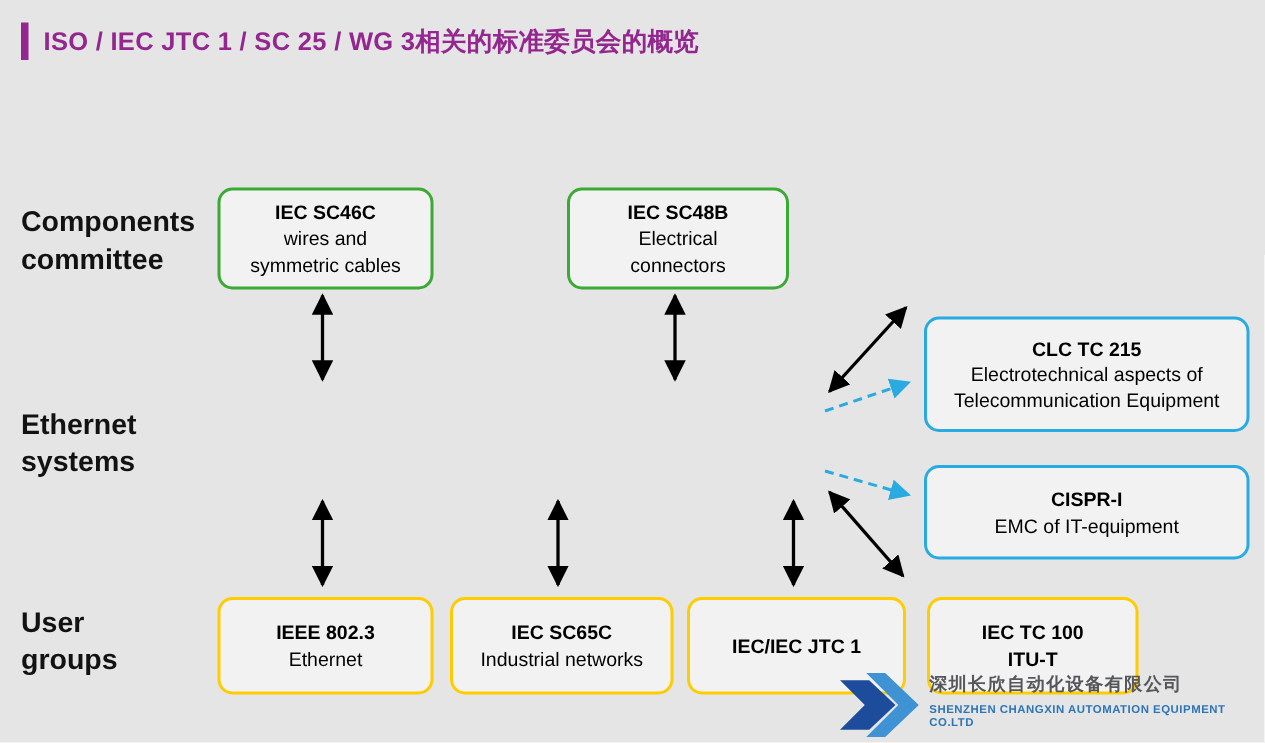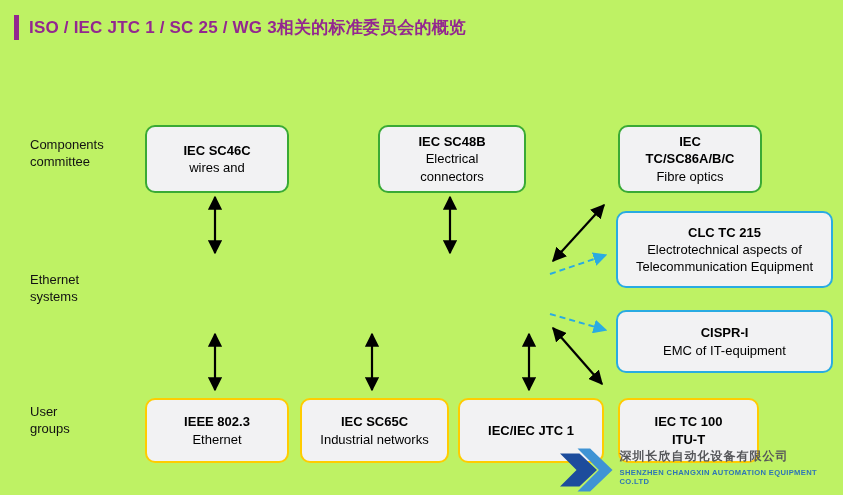--- a/index.html
+++ b/index.html
@@ -1,25 +1,25 @@
 <!DOCTYPE html>
 <html><head>
 <meta charset="utf-8">
 <style>
   html,body{margin:0;padding:0;background:#fff;}
-  .canvas{position:relative;width:843px;height:495px;background:#bef264;
+  .canvas{position:relative;width:843px;height:495px;background:#e5e5e5;
           font-family:"Liberation Sans",sans-serif;overflow:hidden;}
 
   
   .title-row{position:absolute;left:14px;top:15px;display:flex;align-items:center;gap:10px;}
   .title-bar{width:5px;height:25px;background:#93278f;}
   .title{font-size:17px;font-weight:bold;color:#93278f;margin:0;letter-spacing:.2px;}
 
   
-  .rowlabel{position:absolute;left:30px;font-weight:normal;font-size:13px;color:#121212;line-height:1.3;}
+  .rowlabel{position:absolute;left:14px;font-weight:bold;font-size:19px;color:#121212;line-height:1.3;}
 
   
   .box{position:absolute;background:#f2f2f3;border-radius:10px;display:flex;flex-direction:column;
        align-items:center;justify-content:center;text-align:left;font-size:13px;color:#000;line-height:1.32;}
   .box .t{font-weight:bold;}
   .green {border:2px solid #3aaa35;}
   .orange{border:2px solid #f7941e;border-radius:13px;font-size:14px;}
   .blue  {border:2px solid #29abe2;}
   .yellow{border:2px solid #ffcc00;}
 
@@ -72,33 +72,29 @@
     <line class="blk" x1="529" y1="334" x2="529" y2="390" marker-start="url(#mb)" marker-end="url(#mb)"></line>
     <line class="blk" x1="553" y1="261" x2="604" y2="205" marker-start="url(#mb)" marker-end="url(#mb)"></line>
     <line class="blk" x1="553" y1="328" x2="602" y2="384" marker-start="url(#mb)" marker-end="url(#mb)"></line>
     <line class="dash" x1="550" y1="274" x2="606" y2="255" marker-end="url(#mblue)"></line>
     <line class="dash" x1="550" y1="314" x2="606" y2="330" marker-end="url(#mblue)"></line>
   </svg>
 
   <div class="box green" style="left:145px;top:125px;width:140px;height:64px">
     <div class="t">IEC SC46C</div>
     <div>wires and</div>
+    <div>symmetric cables</div>
   </div>
 
   <div class="box green" style="left:378px;top:125px;width:144px;height:64px">
     <div class="t">IEC SC48B</div>
     <div>Electrical</div>
     <div>connectors</div>
   </div>
 
-  <div class="box green" style="left:618px;top:125px;width:140px;height:64px">
-    <div class="t">IEC</div>
-    <div class="t">TC/SC86A/B/C</div>
-    <div>Fibre optics</div>
-  </div>
 
 
   <div class="box blue" style="left:616px;top:211px;width:213px;height:73px">
     <div class="t">CLC TC 215</div>
     <div>Electrotechnical aspects of</div>
     <div>Telecommunication Equipment</div>
   </div>
 
   <div class="box blue" style="left:616px;top:310px;width:213px;height:59px">
     <div class="t">CISPR-I</div>

